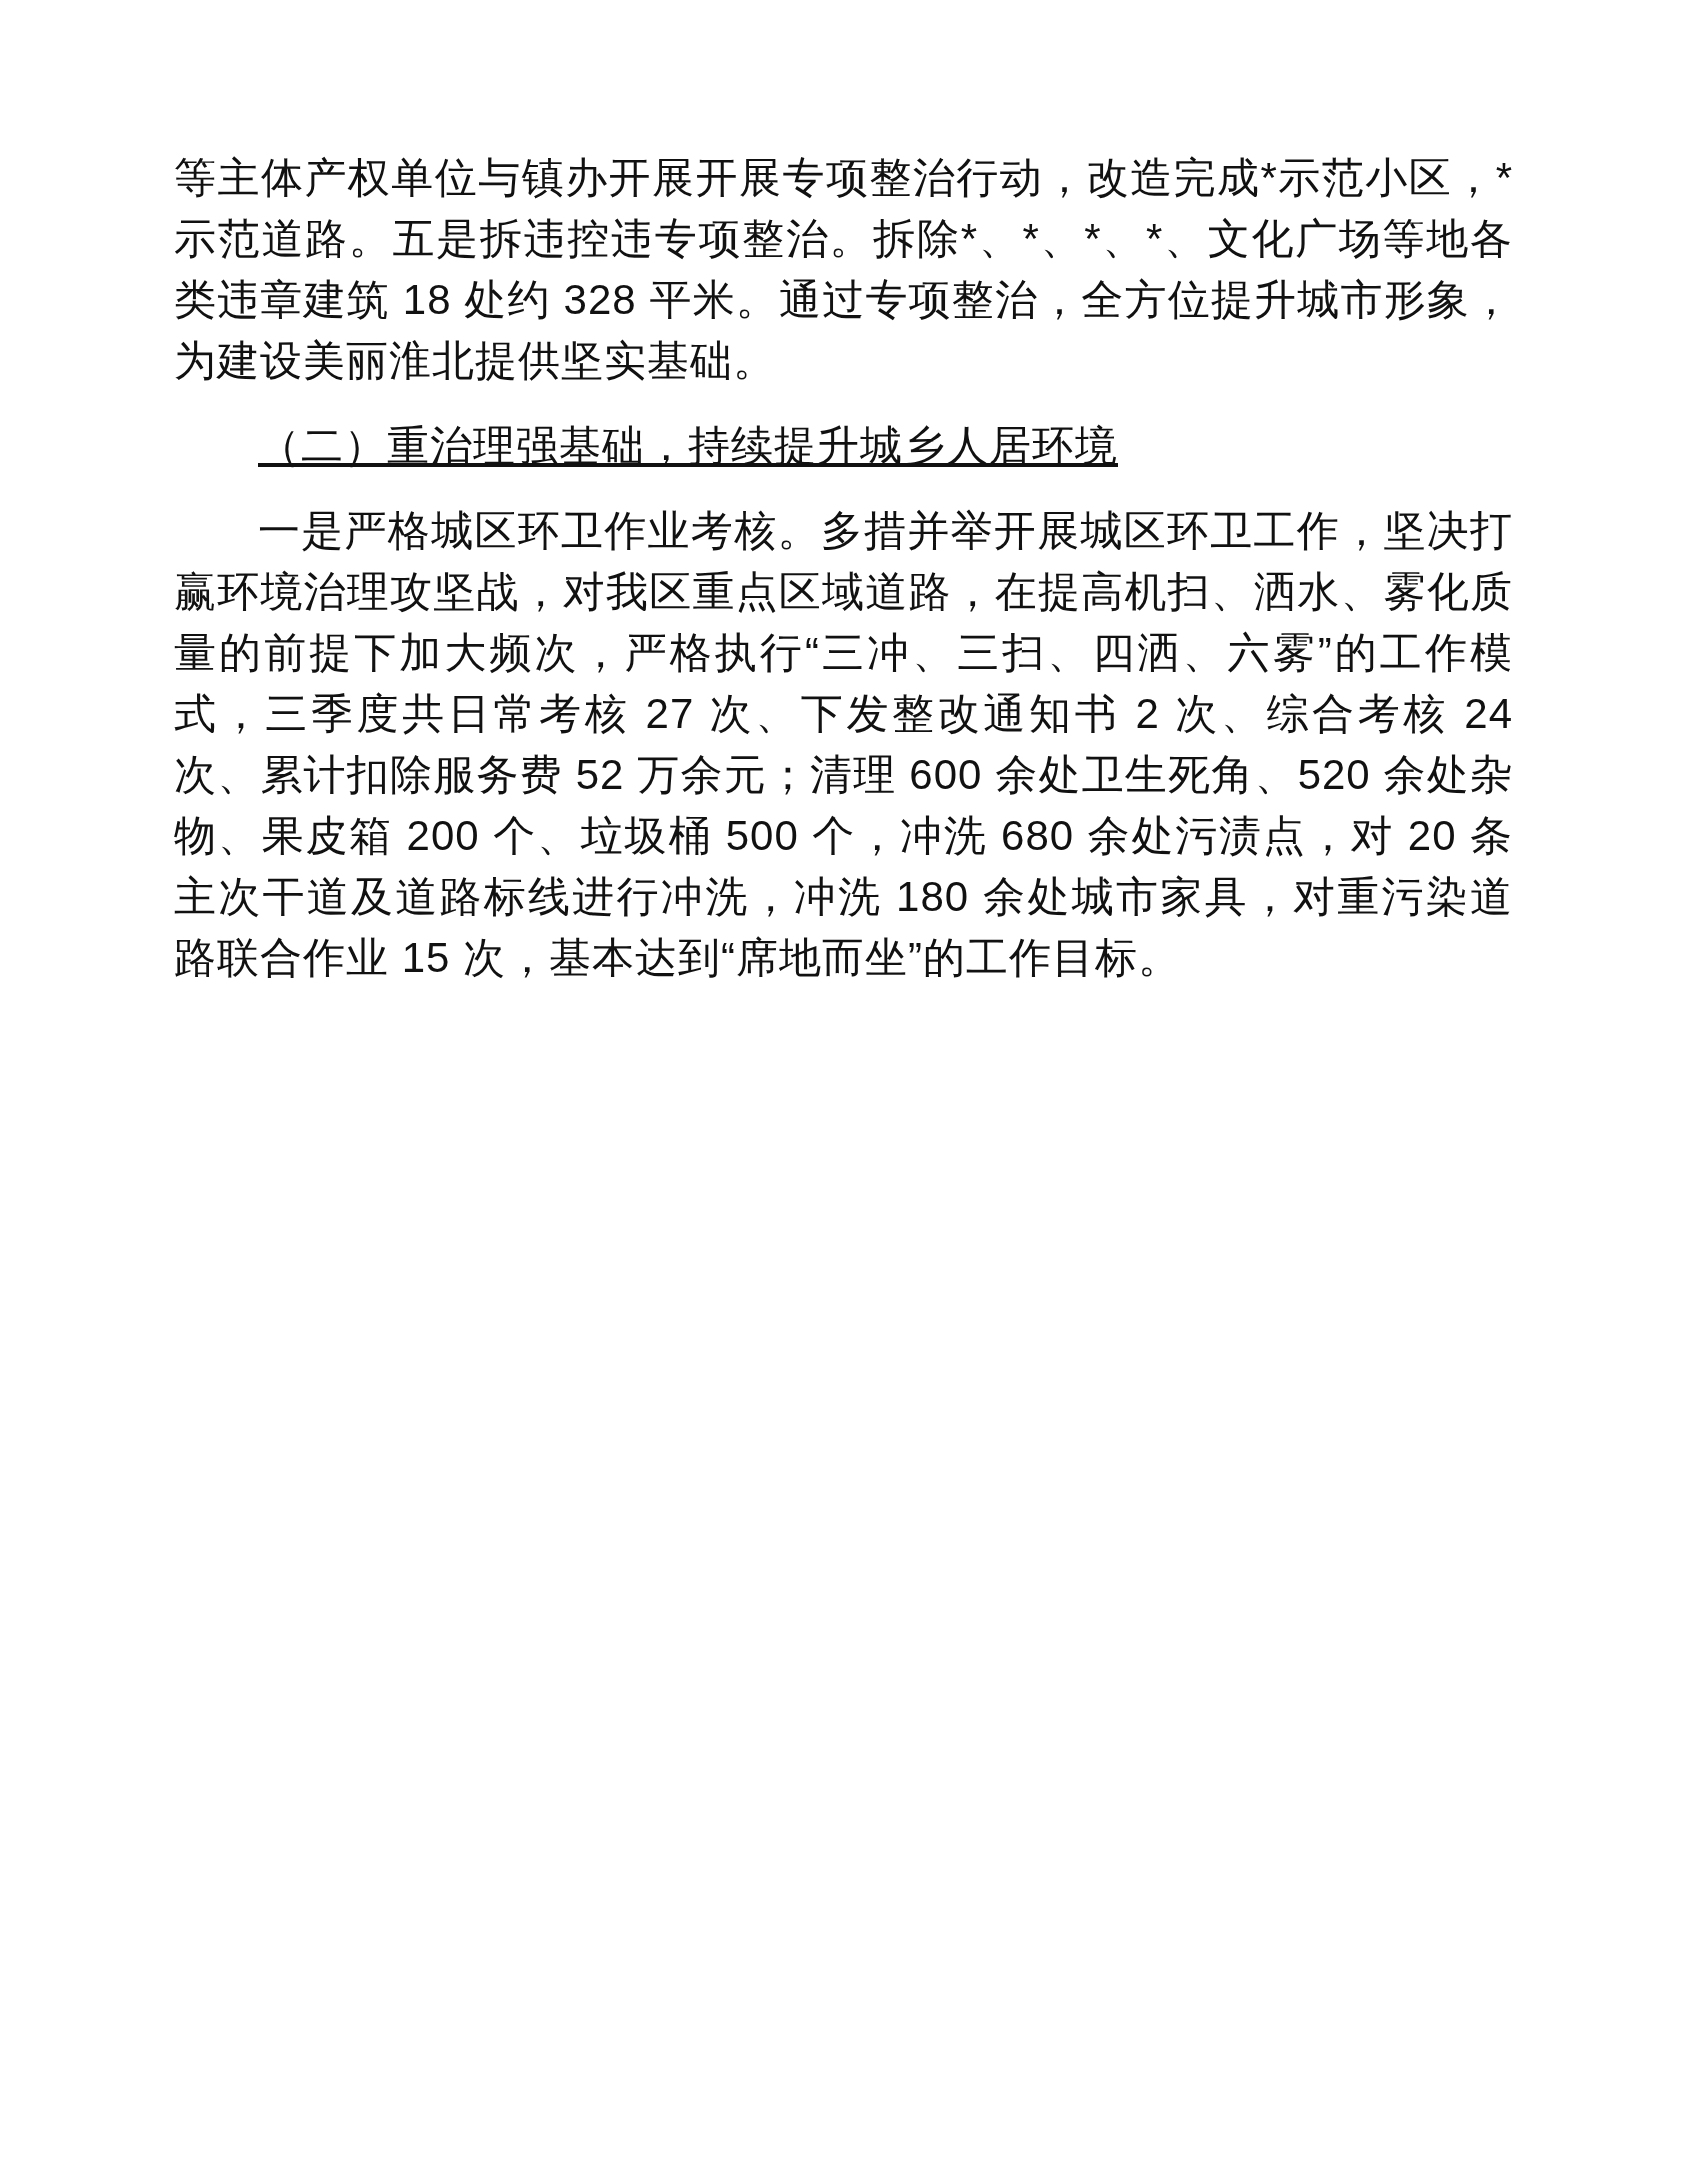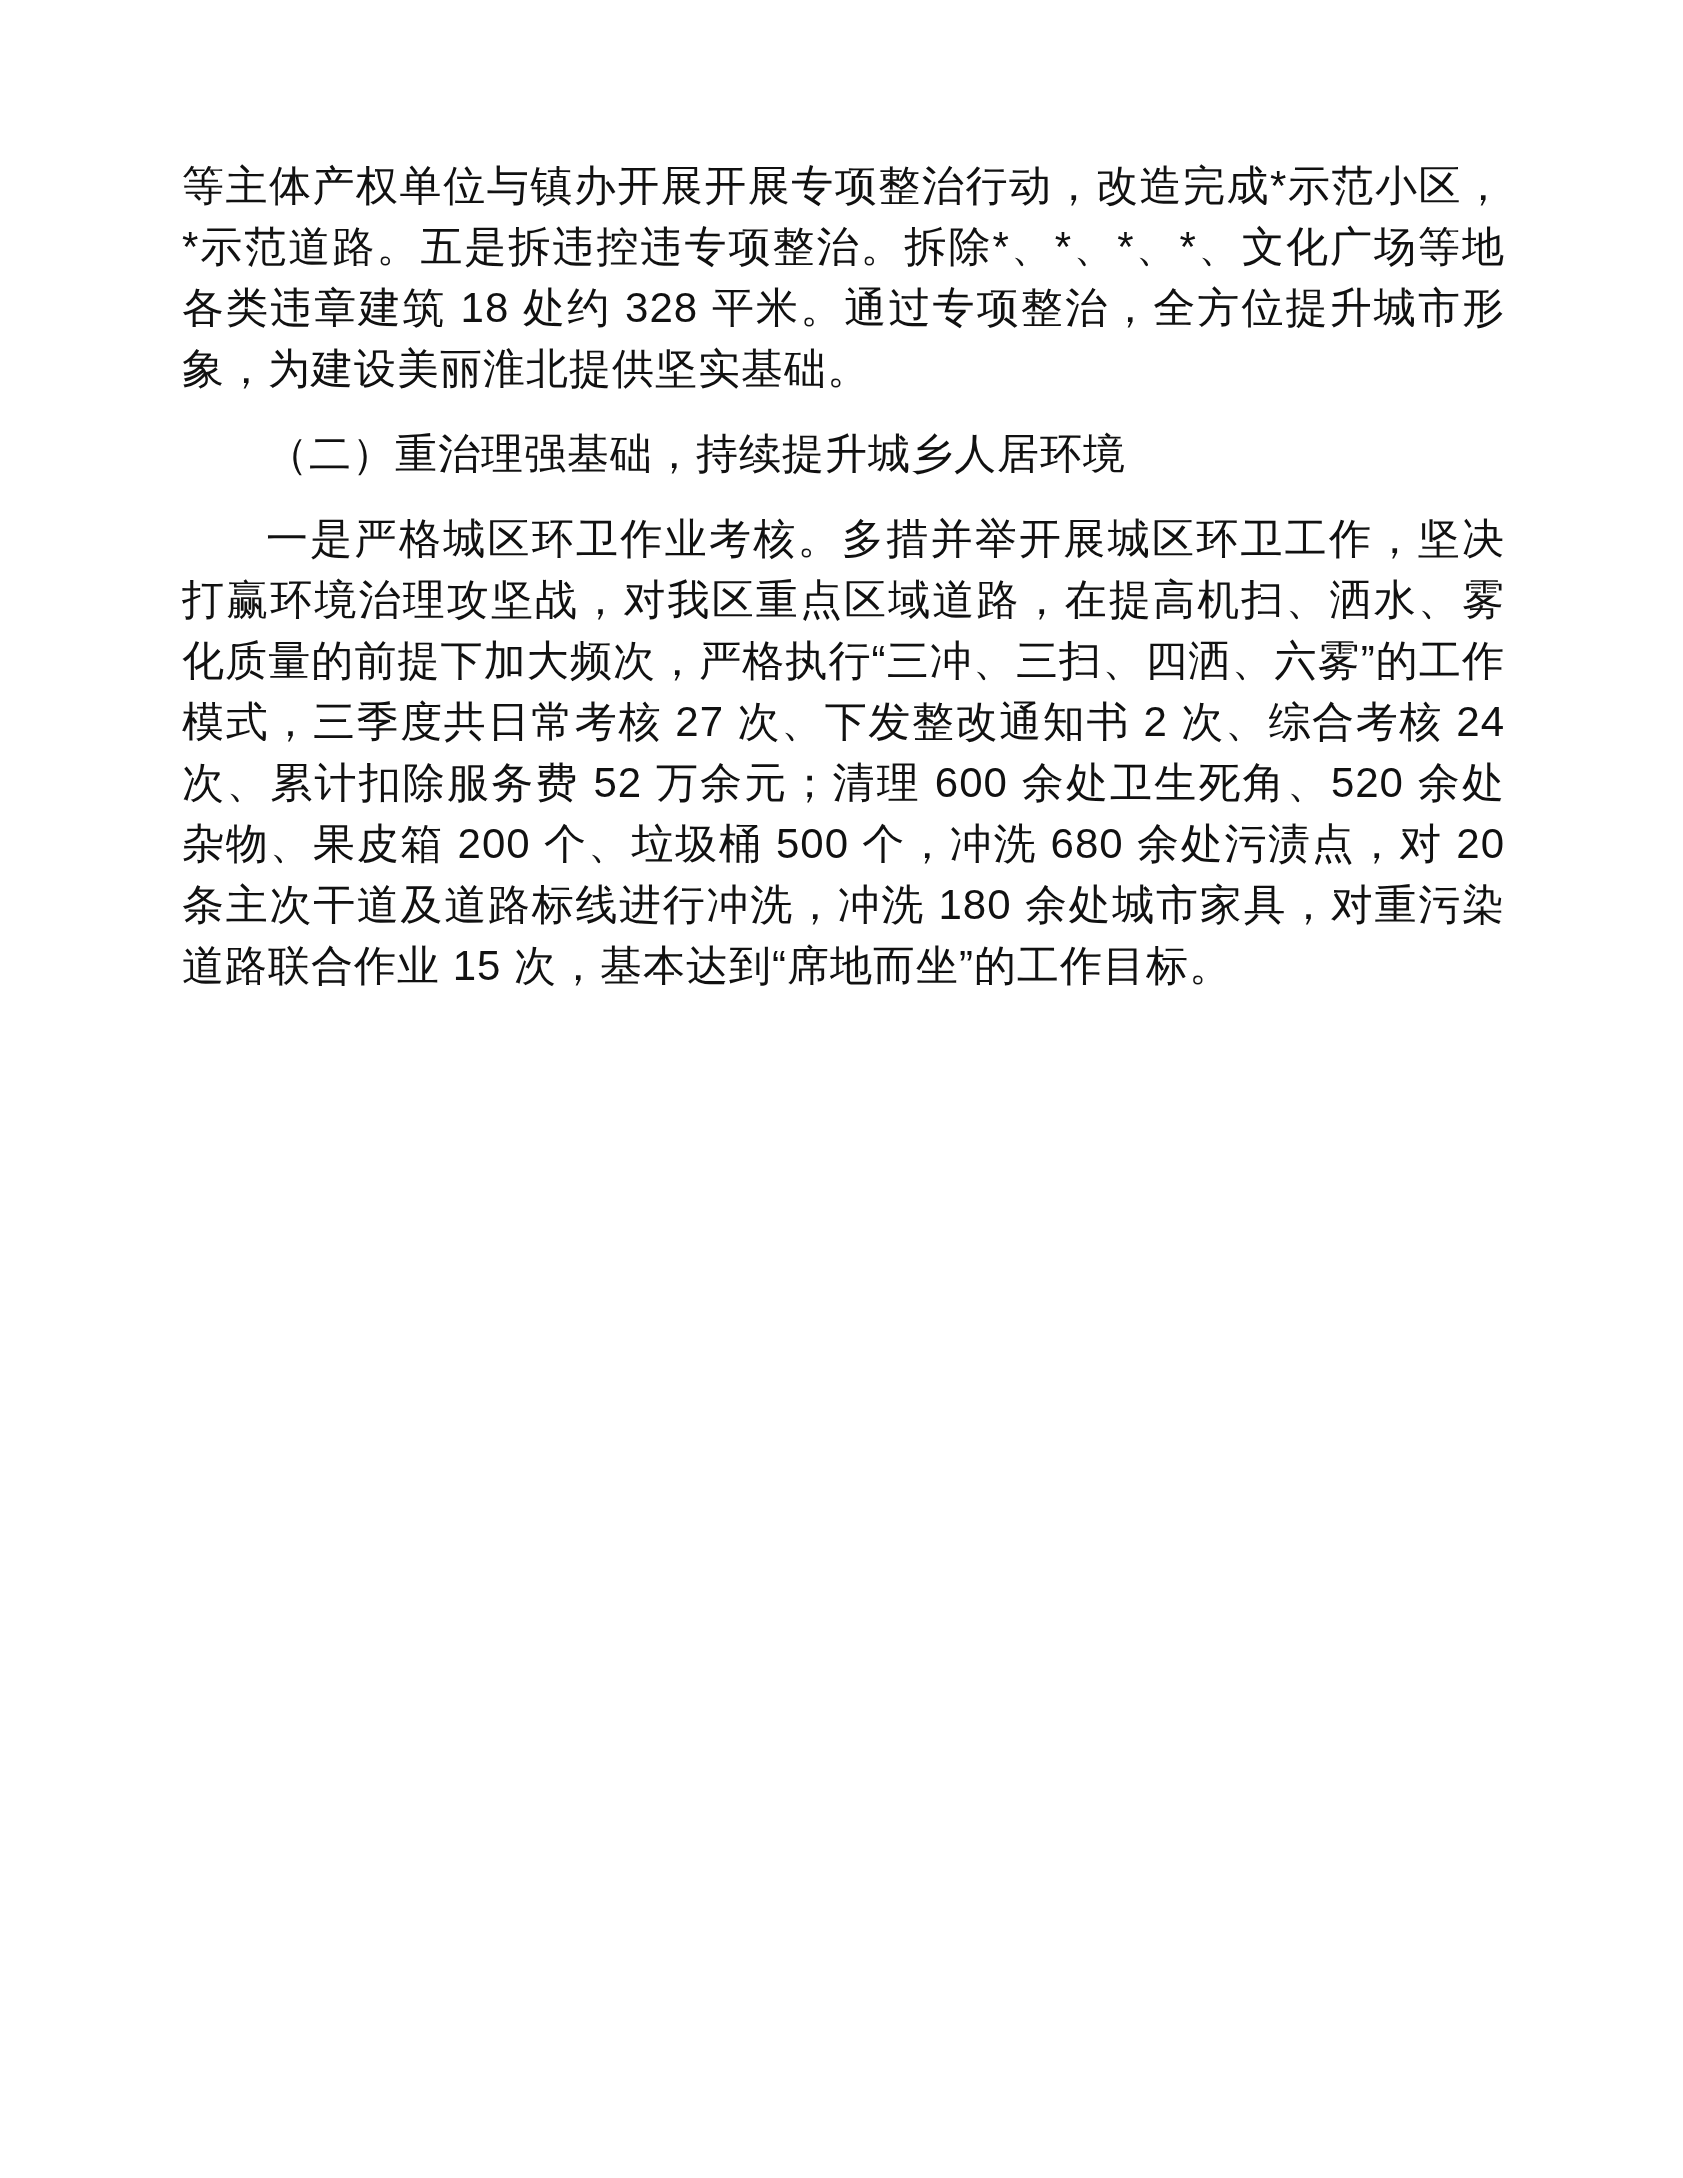--- a/index.html
+++ b/index.html
@@ -15,41 +15,42 @@
     background: #ffffff;
     overflow: hidden;
     font-family: "Liberation Sans", "DejaVu Sans", sans-serif;
     color: #111111;
   }
   .doc-content {
     box-sizing: border-box;
     padding: 147px 170px 0 174px;
   }
   .doc-content p {
-    margin: 8px;
+    margin: 0;
     font-size: 42px;
     line-height: 61px;
     font-weight: 500;
     letter-spacing: 1px;
     text-align: justify;
     text-justify: inter-ideograph;
     word-break: break-all;
     color: #111111;
   }
   .doc-content p + p {
     margin-top: 24px;
   }
   .para-indent {
     text-indent: 2em;
   }
   .para-no-indent {
     text-indent: 0;
   }
   .para-heading {
     text-indent: 2em;
+    text-decoration: underline;
   }
 </style>
 </head>
 <body>
 
 <div class="page">
   <div class="doc-content">
     <p class="para-no-indent">等主体产权单位与镇办开展开展专项整治行动，改造完成*示范小区，*示范道路。五是拆违控违专项整治。拆除*、*、*、*、文化广场等地各类违章建筑 18 处约 328 平米。通过专项整治，全方位提升城市形象，为建设美丽淮北提供坚实基础。</p>
     <p class="para-heading">（二）重治理强基础，持续提升城乡人居环境</p>
     <p class="para-indent">一是严格城区环卫作业考核。多措并举开展城区环卫工作，坚决打赢环境治理攻坚战，对我区重点区域道路，在提高机扫、洒水、雾化质量的前提下加大频次，严格执行“三冲、三扫、四洒、六雾”的工作模式，三季度共日常考核 27 次、下发整改通知书 2 次、综合考核 24 次、累计扣除服务费 52 万余元；清理 600 余处卫生死角、520 余处杂物、果皮箱 200 个、垃圾桶 500 个，冲洗 680 余处污渍点，对 20 条主次干道及道路标线进行冲洗，冲洗 180 余处城市家具，对重污染道路联合作业 15 次，基本达到“席地而坐”的工作目标。</p>

